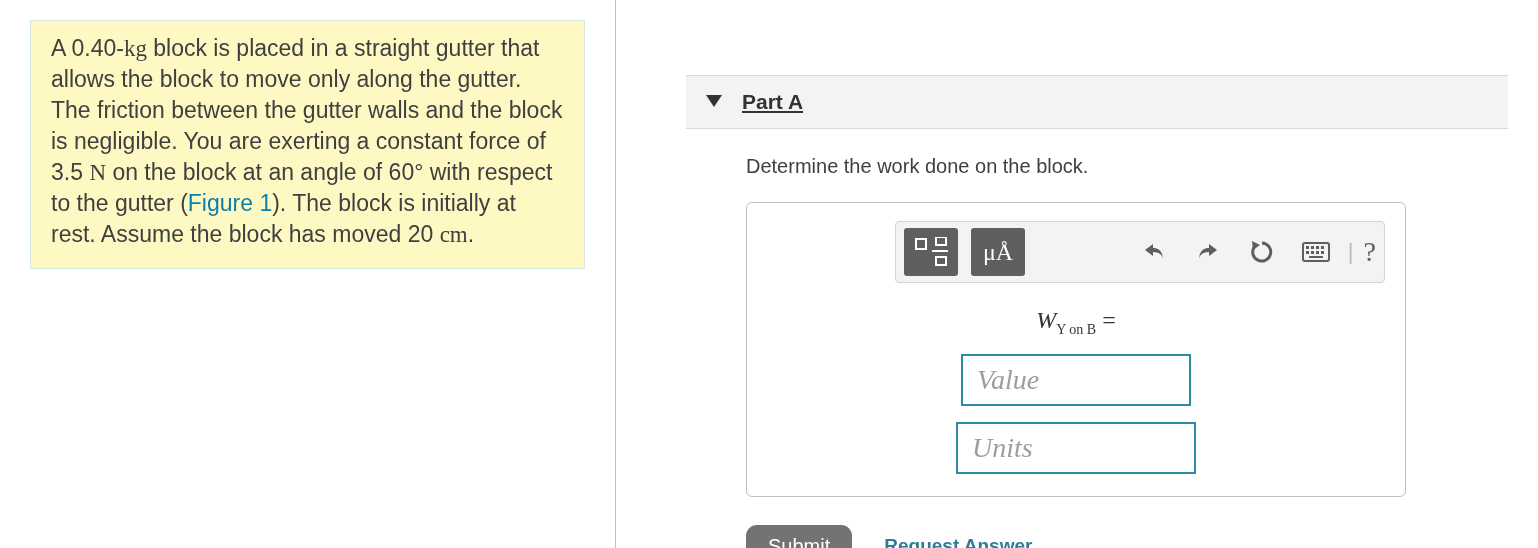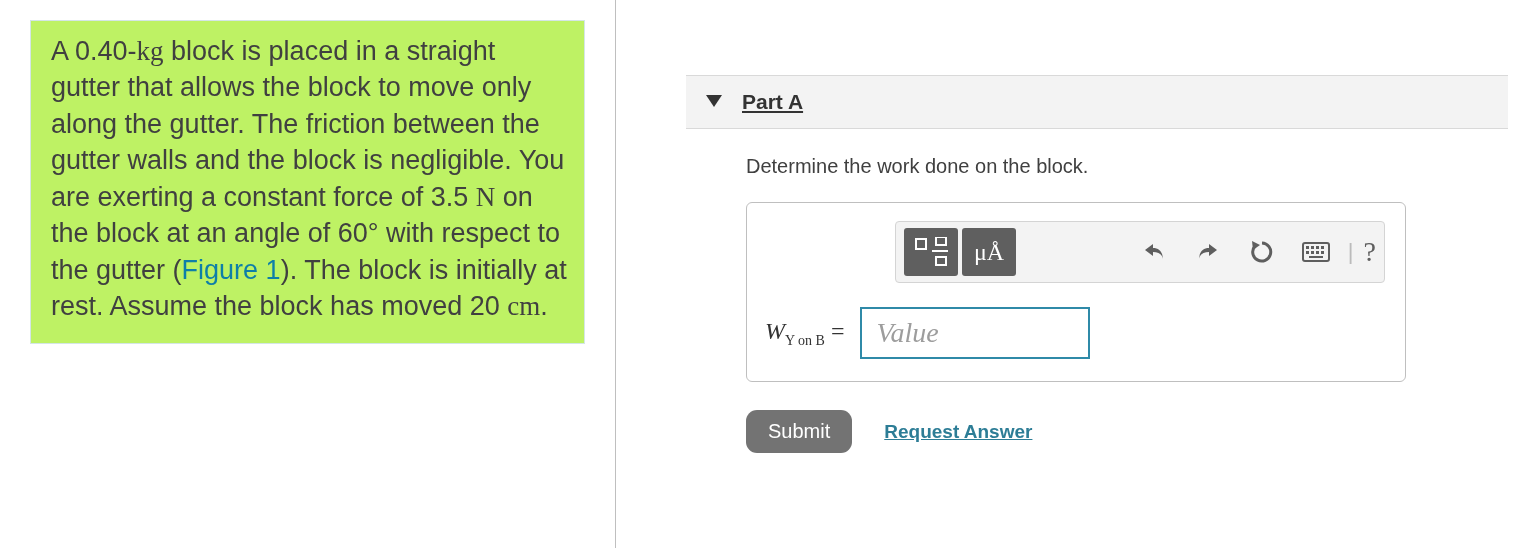--- a/index.html
+++ b/index.html
@@ -15,23 +15,23 @@
     width: 1538px;
     height: 548px;
   }
   .left-col {
     width: 615px;
     padding: 0;
   }
   .problem-box {
     margin: 20px 30px 0 30px;
     padding: 12px 17px 18px 20px;
-    background: #bef264;
+    background: #fef9c3;
     border: 1px solid #d4e6e6;
-    font-size: 27px;
+    font-size: 23px;
     line-height: 1.35;
     color: #404040;
   }
   .problem-box .fig-link {
     color: #0e7fa8;
   }
   .vdiv {
     width: 1px;
     background: #bfbfbf;
     margin: 0;
@@ -83,21 +83,21 @@
     background: #f3f3f3;
     border: 1px solid #d4d4d4;
     border-radius: 4px;
     padding: 6px 8px;
     display: flex;
     align-items: center;
     justify-content: space-between;
     margin-left: 130px;
     width: 490px;
   }
-  .tool-left { display:flex; gap:4px; align-items:center; }
+  .tool-left { display:flex; gap:13px; align-items:center; }
   .tool-btn {
     width: 54px; height: 48px;
     background: #5f5f5f;
     border-radius: 3px;
     display:flex; align-items:center; justify-content:center;
     color:#fff;
     font-size: 22px;
     cursor:pointer;
   }
   .tool-btn.light {
@@ -106,20 +106,21 @@
     width: 44px; height: 44px;
   }
   .tool-right { display:flex; gap:10px; align-items:center; font-size:22px; color:#5e5e5e; }
   .tool-right .sep { color: #bbb; }
   .help { font-family: "Times New Roman", serif; font-size:28px; color:#5e5e5e; cursor:pointer;}
   .input-row {
     margin-top: 24px;
     display: flex;
     align-items: center;
     gap: 16px;
+    flex-direction: column;
   }
   .var-label {
     font-family: "Times New Roman", serif;
     font-size: 24px;
     font-style: italic;
     color: #333;
     white-space: nowrap;
   }
   .var-label sub { font-size: 14px; font-style: normal; }
   .var-label .eq { font-style: normal; margin-left: 6px;}
@@ -237,20 +238,21 @@
             <span class="sep">|</span>
             <span class="help">?</span>
           </div>
         </div>
 
         <div class="input-row">
           <span class="var-label">
             <span>W</span><sub>Y on B</sub><span class="eq">=</span>
           </span>
           <div class="field value-field">Value</div>
+          <div class="field units-field">Units</div>
         </div>
       </div>
 
       <div class="actions">
         <button class="submit-btn">Submit</button>
         <span class="req-link">Request Answer</span>
       </div>
     </div>
   </div>
 </div>

